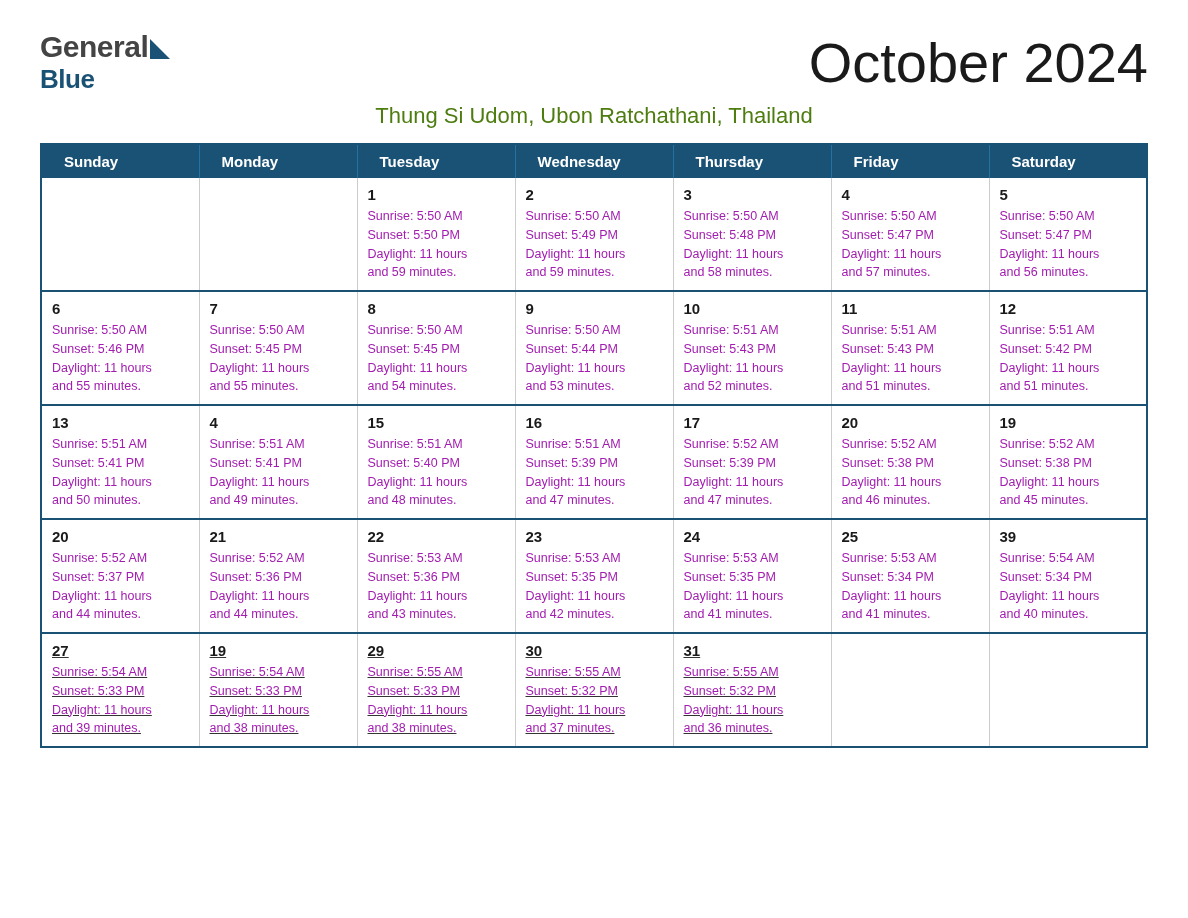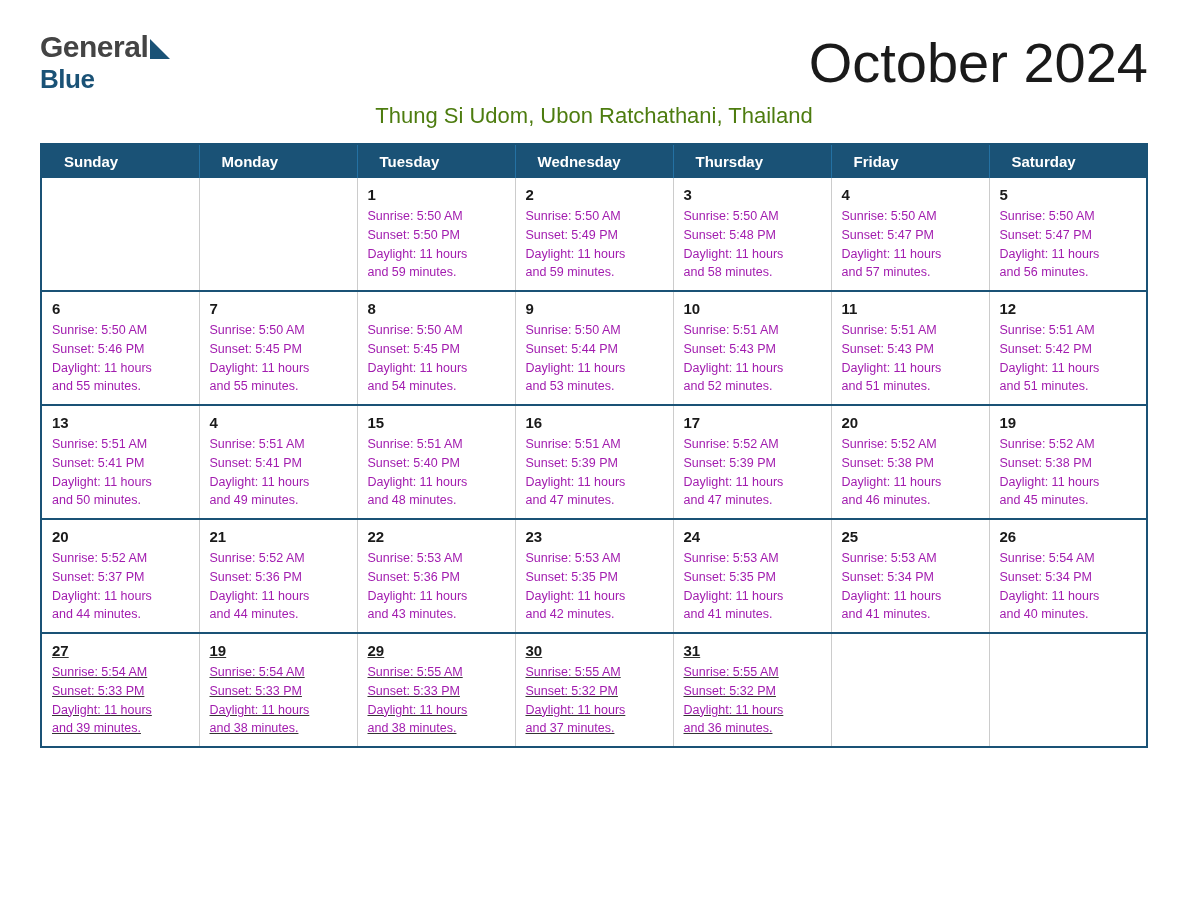--- a/index.html
+++ b/index.html
@@ -238,21 +238,21 @@
         </td>
         <td>
           <div class="day-number">24</div>
           <div class="day-info"><span>Sunrise: 5:53 AM</span><br><span>Sunset: 5:35 PM</span><br><span>Daylight: 11 hours<br>and 41 minutes.</span></div>
         </td>
         <td>
           <div class="day-number">25</div>
           <div class="day-info"><span>Sunrise: 5:53 AM</span><br><span>Sunset: 5:34 PM</span><br><span>Daylight: 11 hours<br>and 41 minutes.</span></div>
         </td>
         <td>
-          <div class="day-number">26</div>
+          <div class="day-number">39</div>
           <div class="day-info"><span>Sunrise: 5:54 AM</span><br><span>Sunset: 5:34 PM</span><br><span>Daylight: 11 hours<br>and 40 minutes.</span></div>
         </td>
       </tr>
       <tr>
         <td>
           <div class="day-number">27</div>
           <div class="day-info"><span>Sunrise: 5:54 AM</span><br><span>Sunset: 5:33 PM</span><br><span>Daylight: 11 hours<br>and 39 minutes.</span></div>
         </td>
         <td>
           <div class="day-number">19</div>

